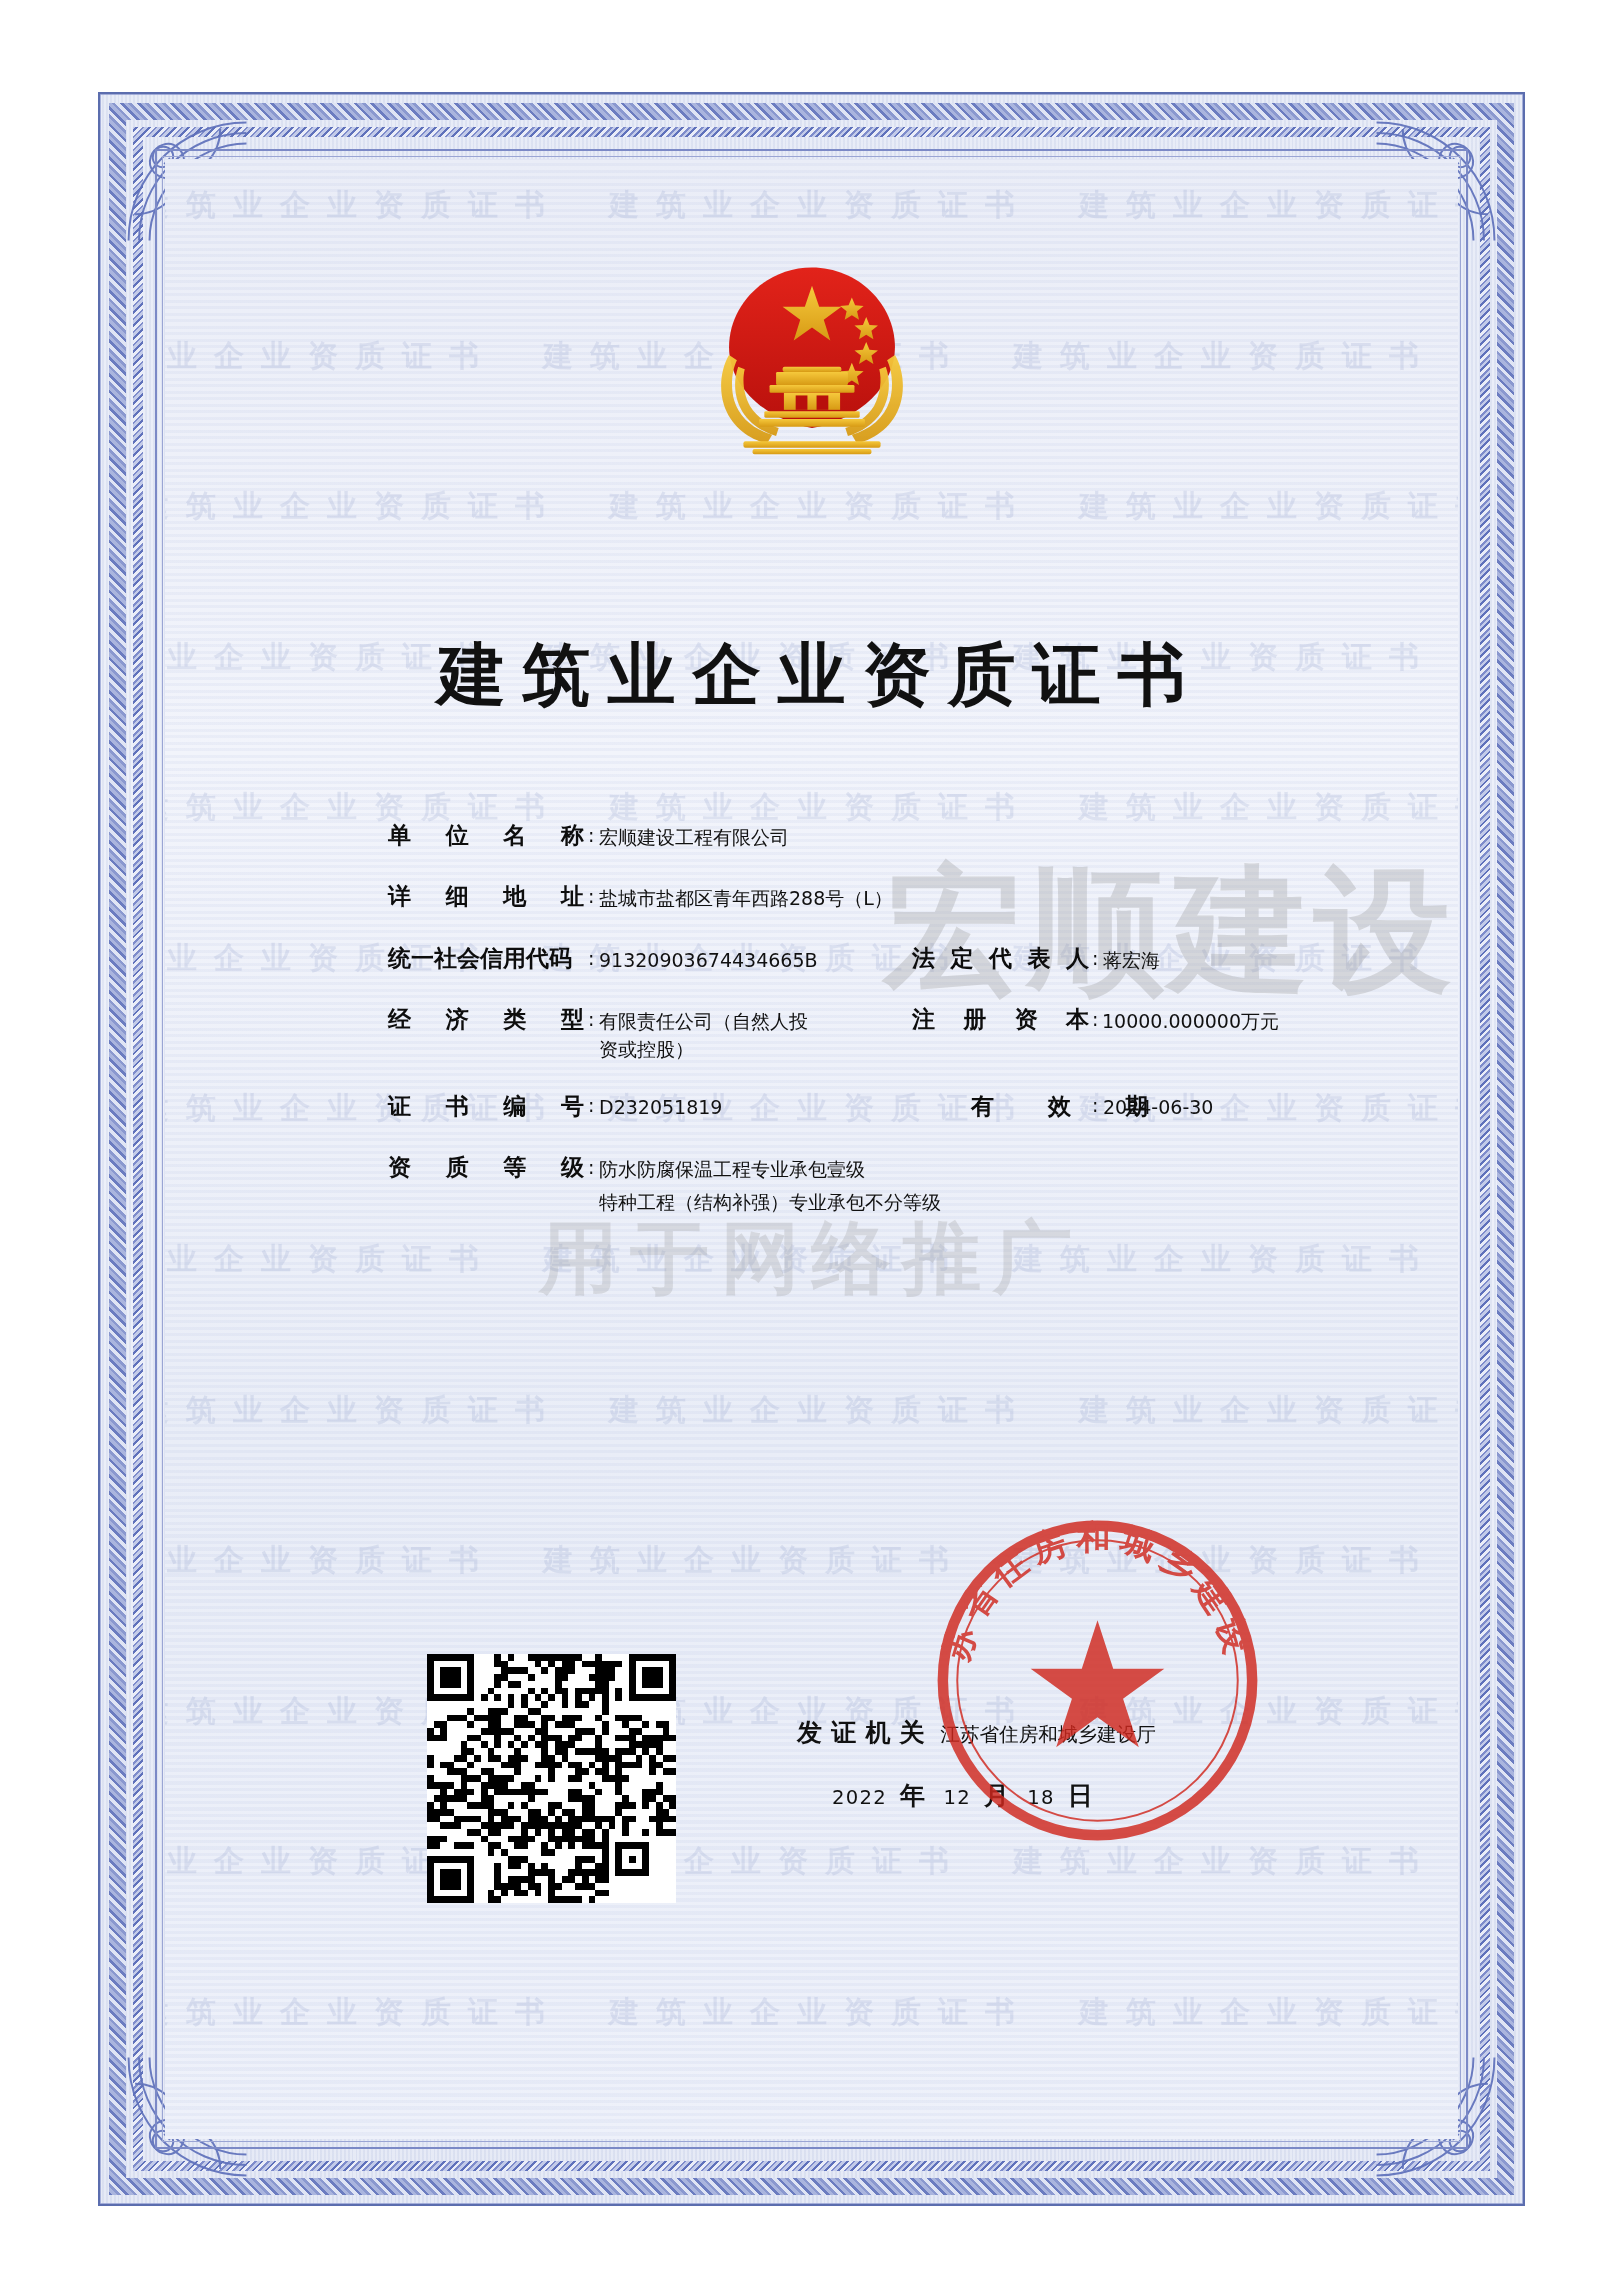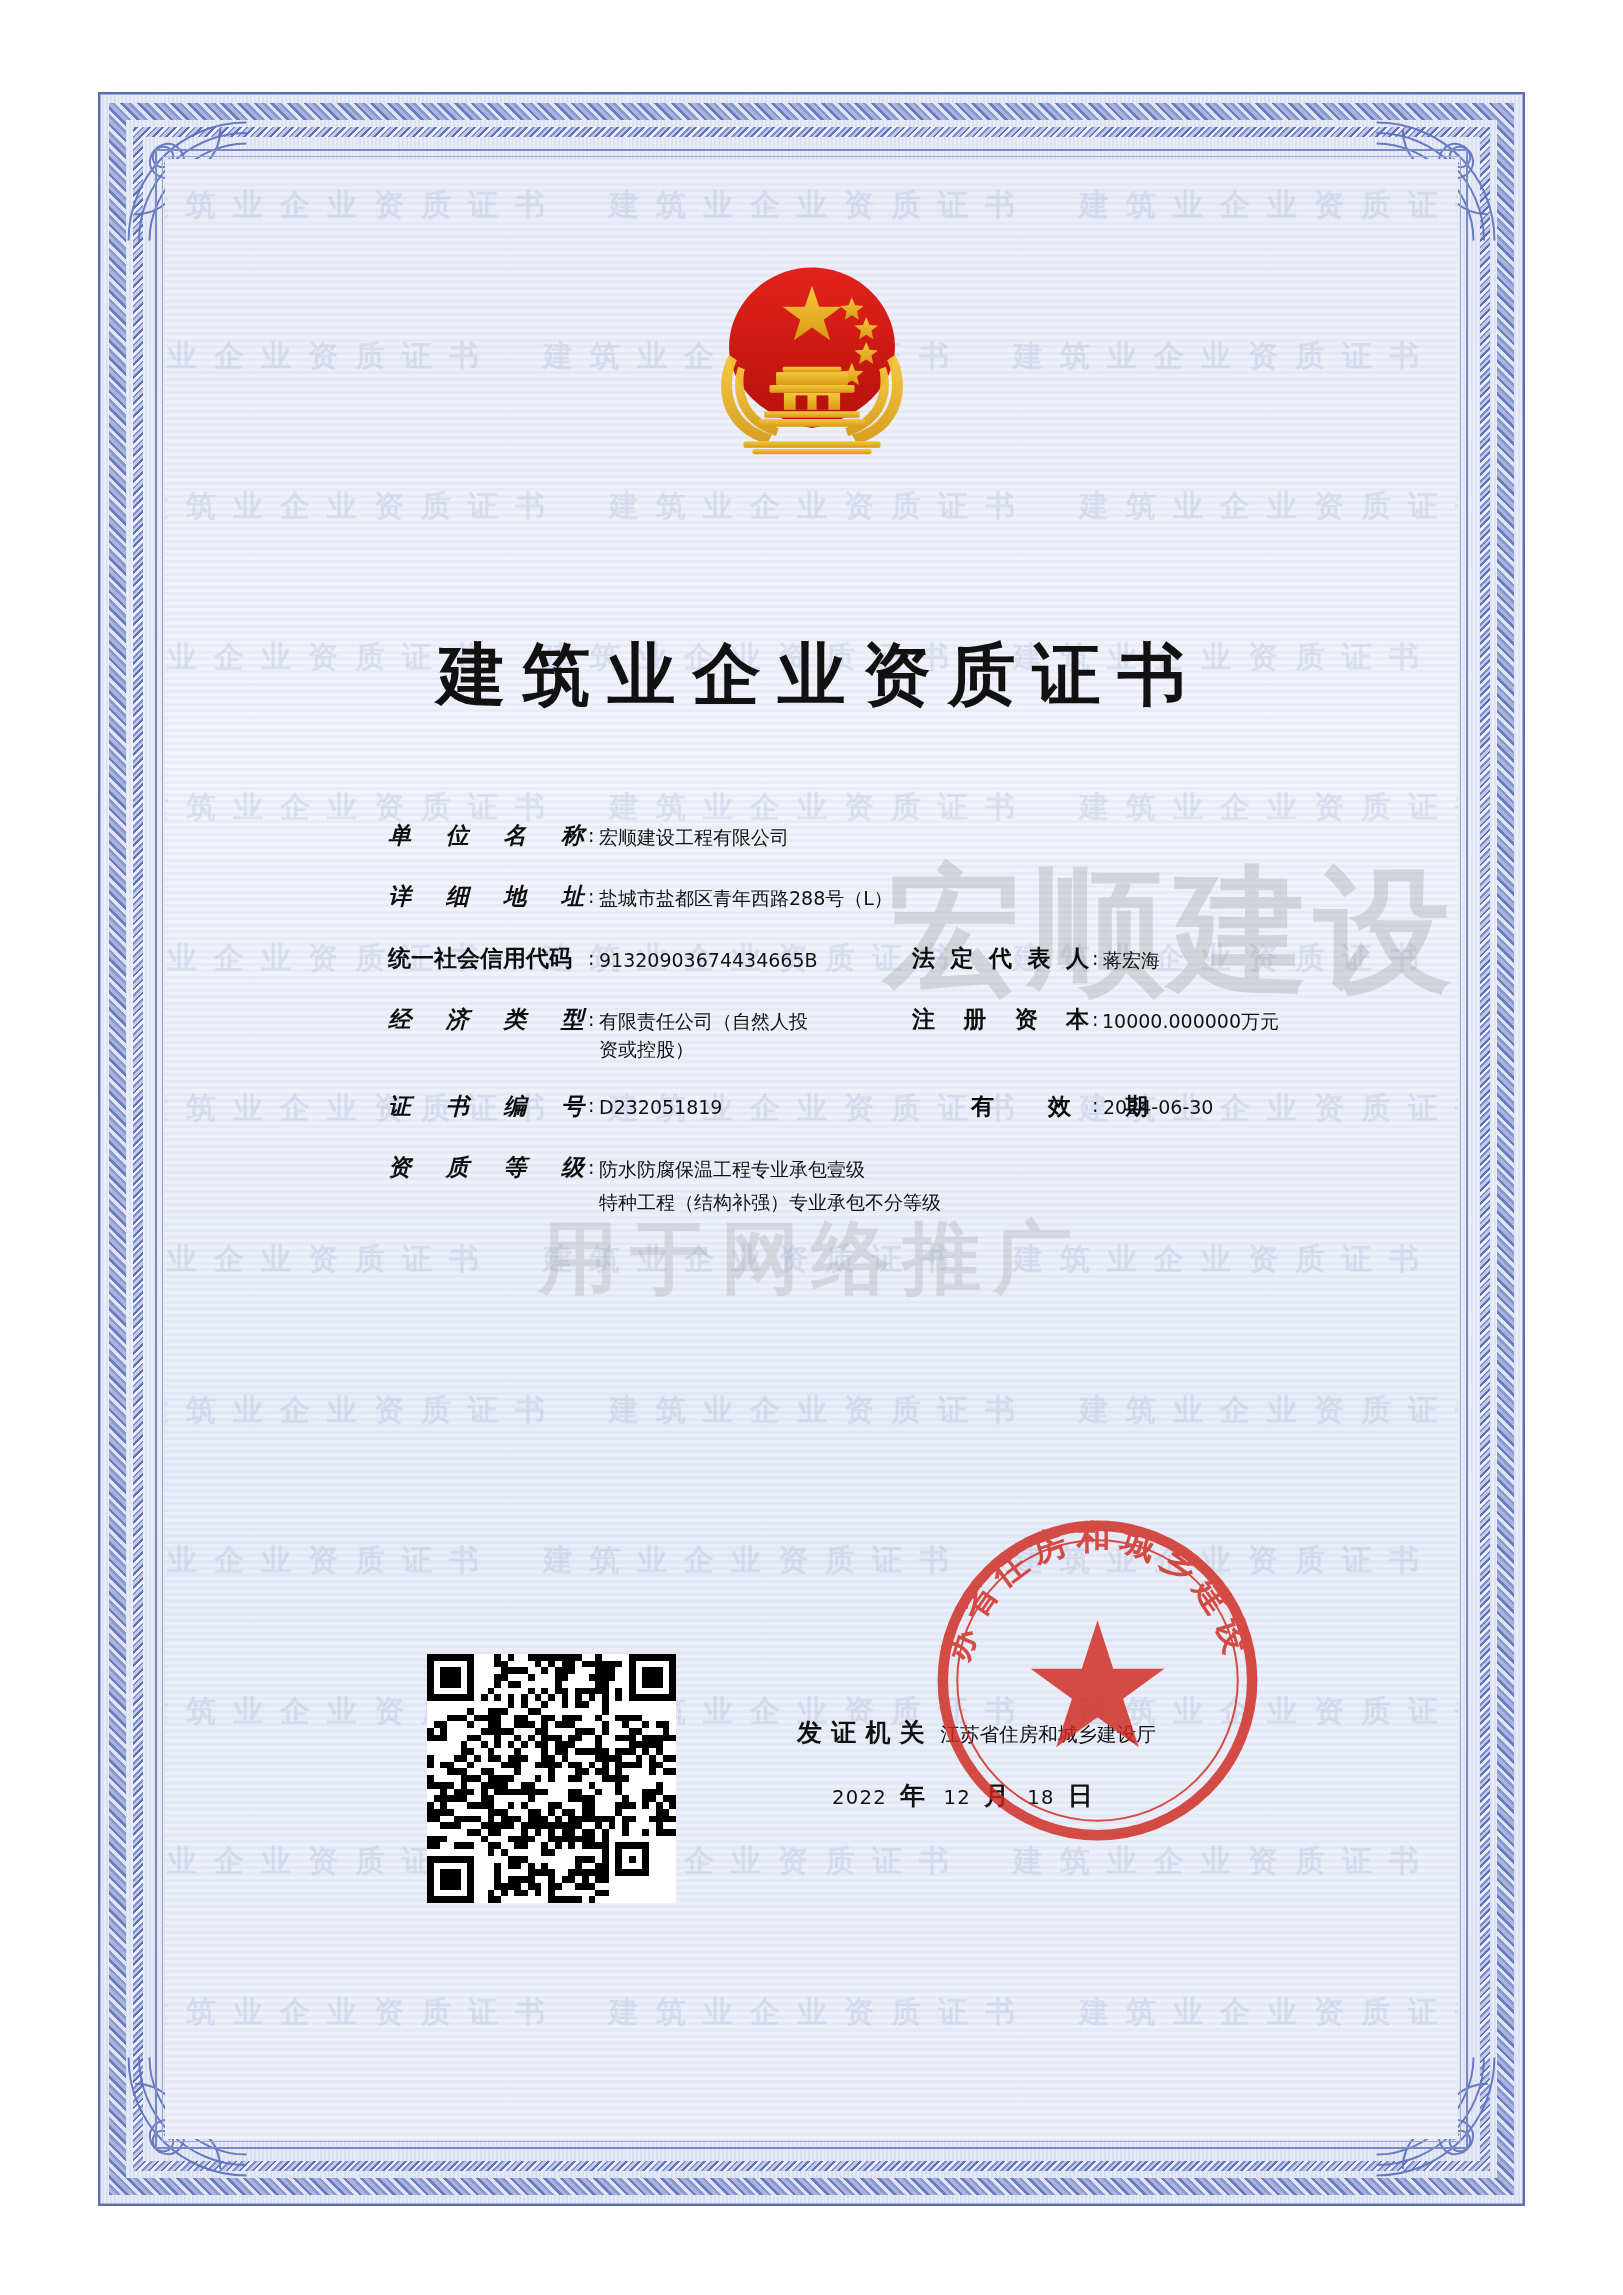--- a/index.html
+++ b/index.html
@@ -181,21 +181,21 @@
     color: #0d0d0d;
   }
   .val {
     position: absolute;
     font-size: 19px;
     color: #111;
     line-height: 27.5px;
     white-space: pre-line;
   }
   
-  .lab.w1 { width: 196px; text-align: justify; text-align-last: justify; font-style: italic; }
+  .lab.w1 { width: 196px; text-align: justify; text-align-last: justify; }
   .lab.w3 { width: 196px; white-space: nowrap; letter-spacing: 0; }
   .lab.half { width: 177px; text-align: justify; text-align-last: justify; }
   .colon { position: absolute; font-size: 19px; color: #111; }
 
   
   .big-wm {
     position: absolute;
     left: 0; right: 0;
     top: 681px;
     text-align: right;

